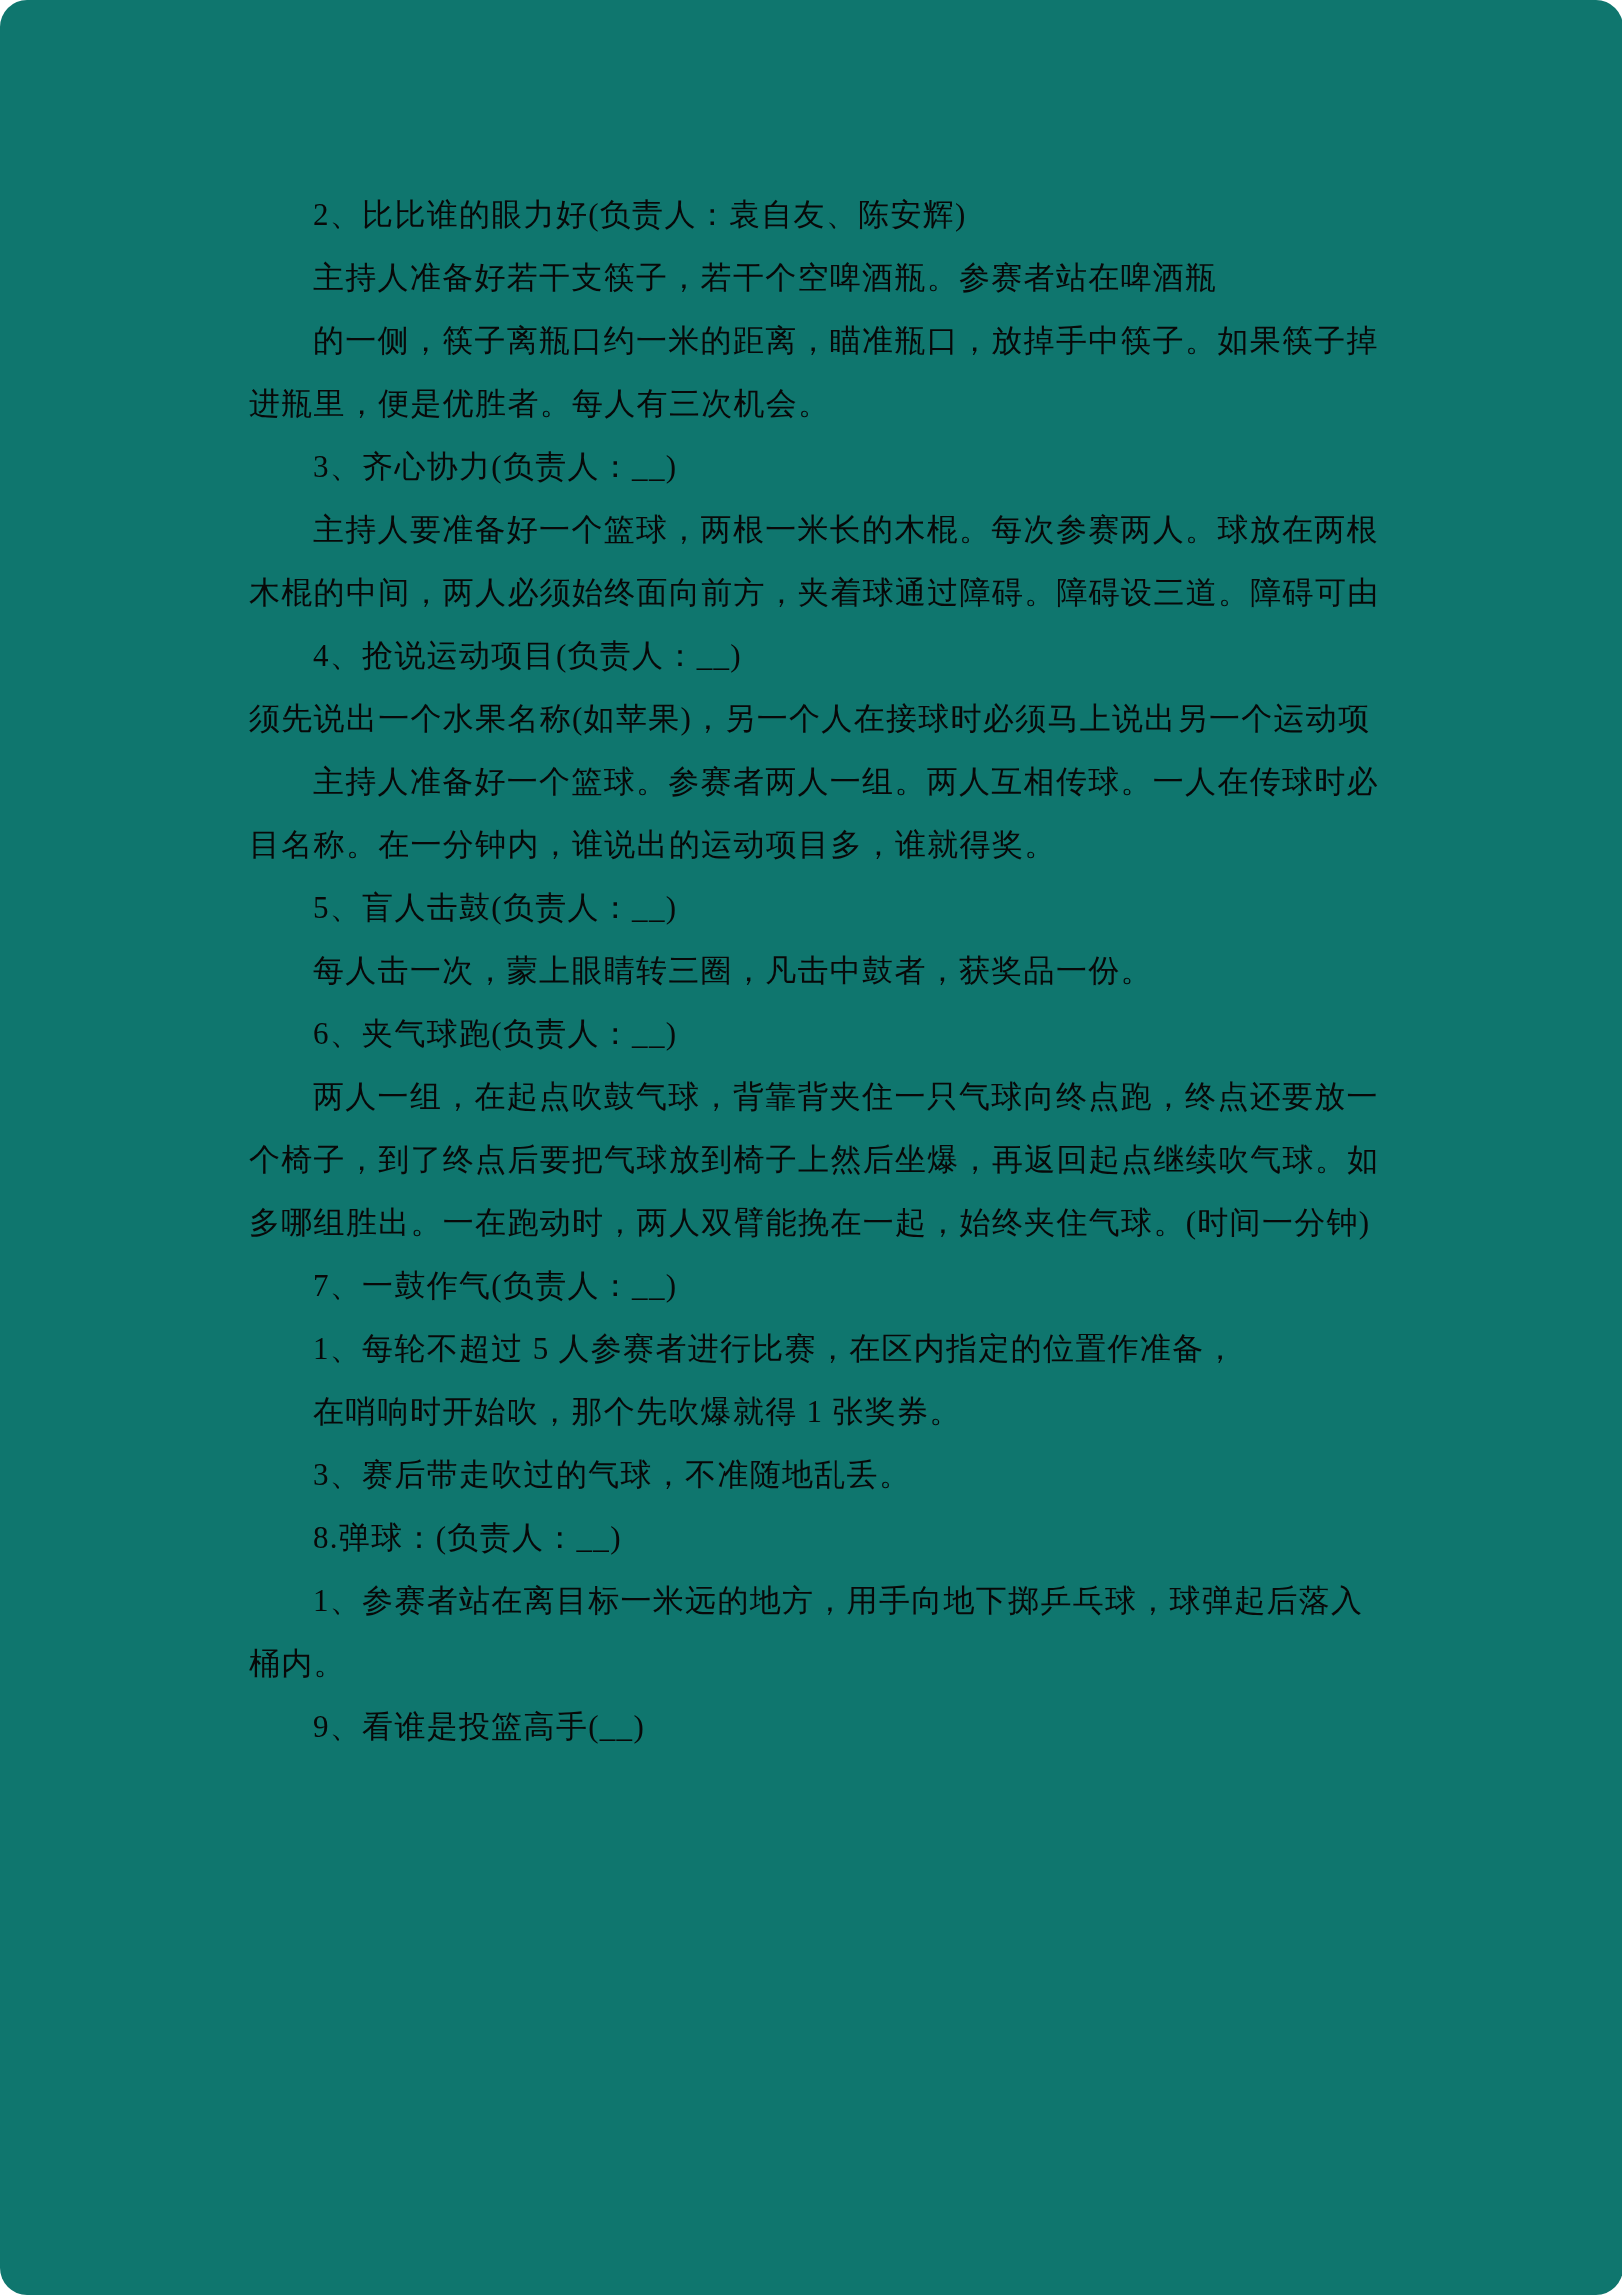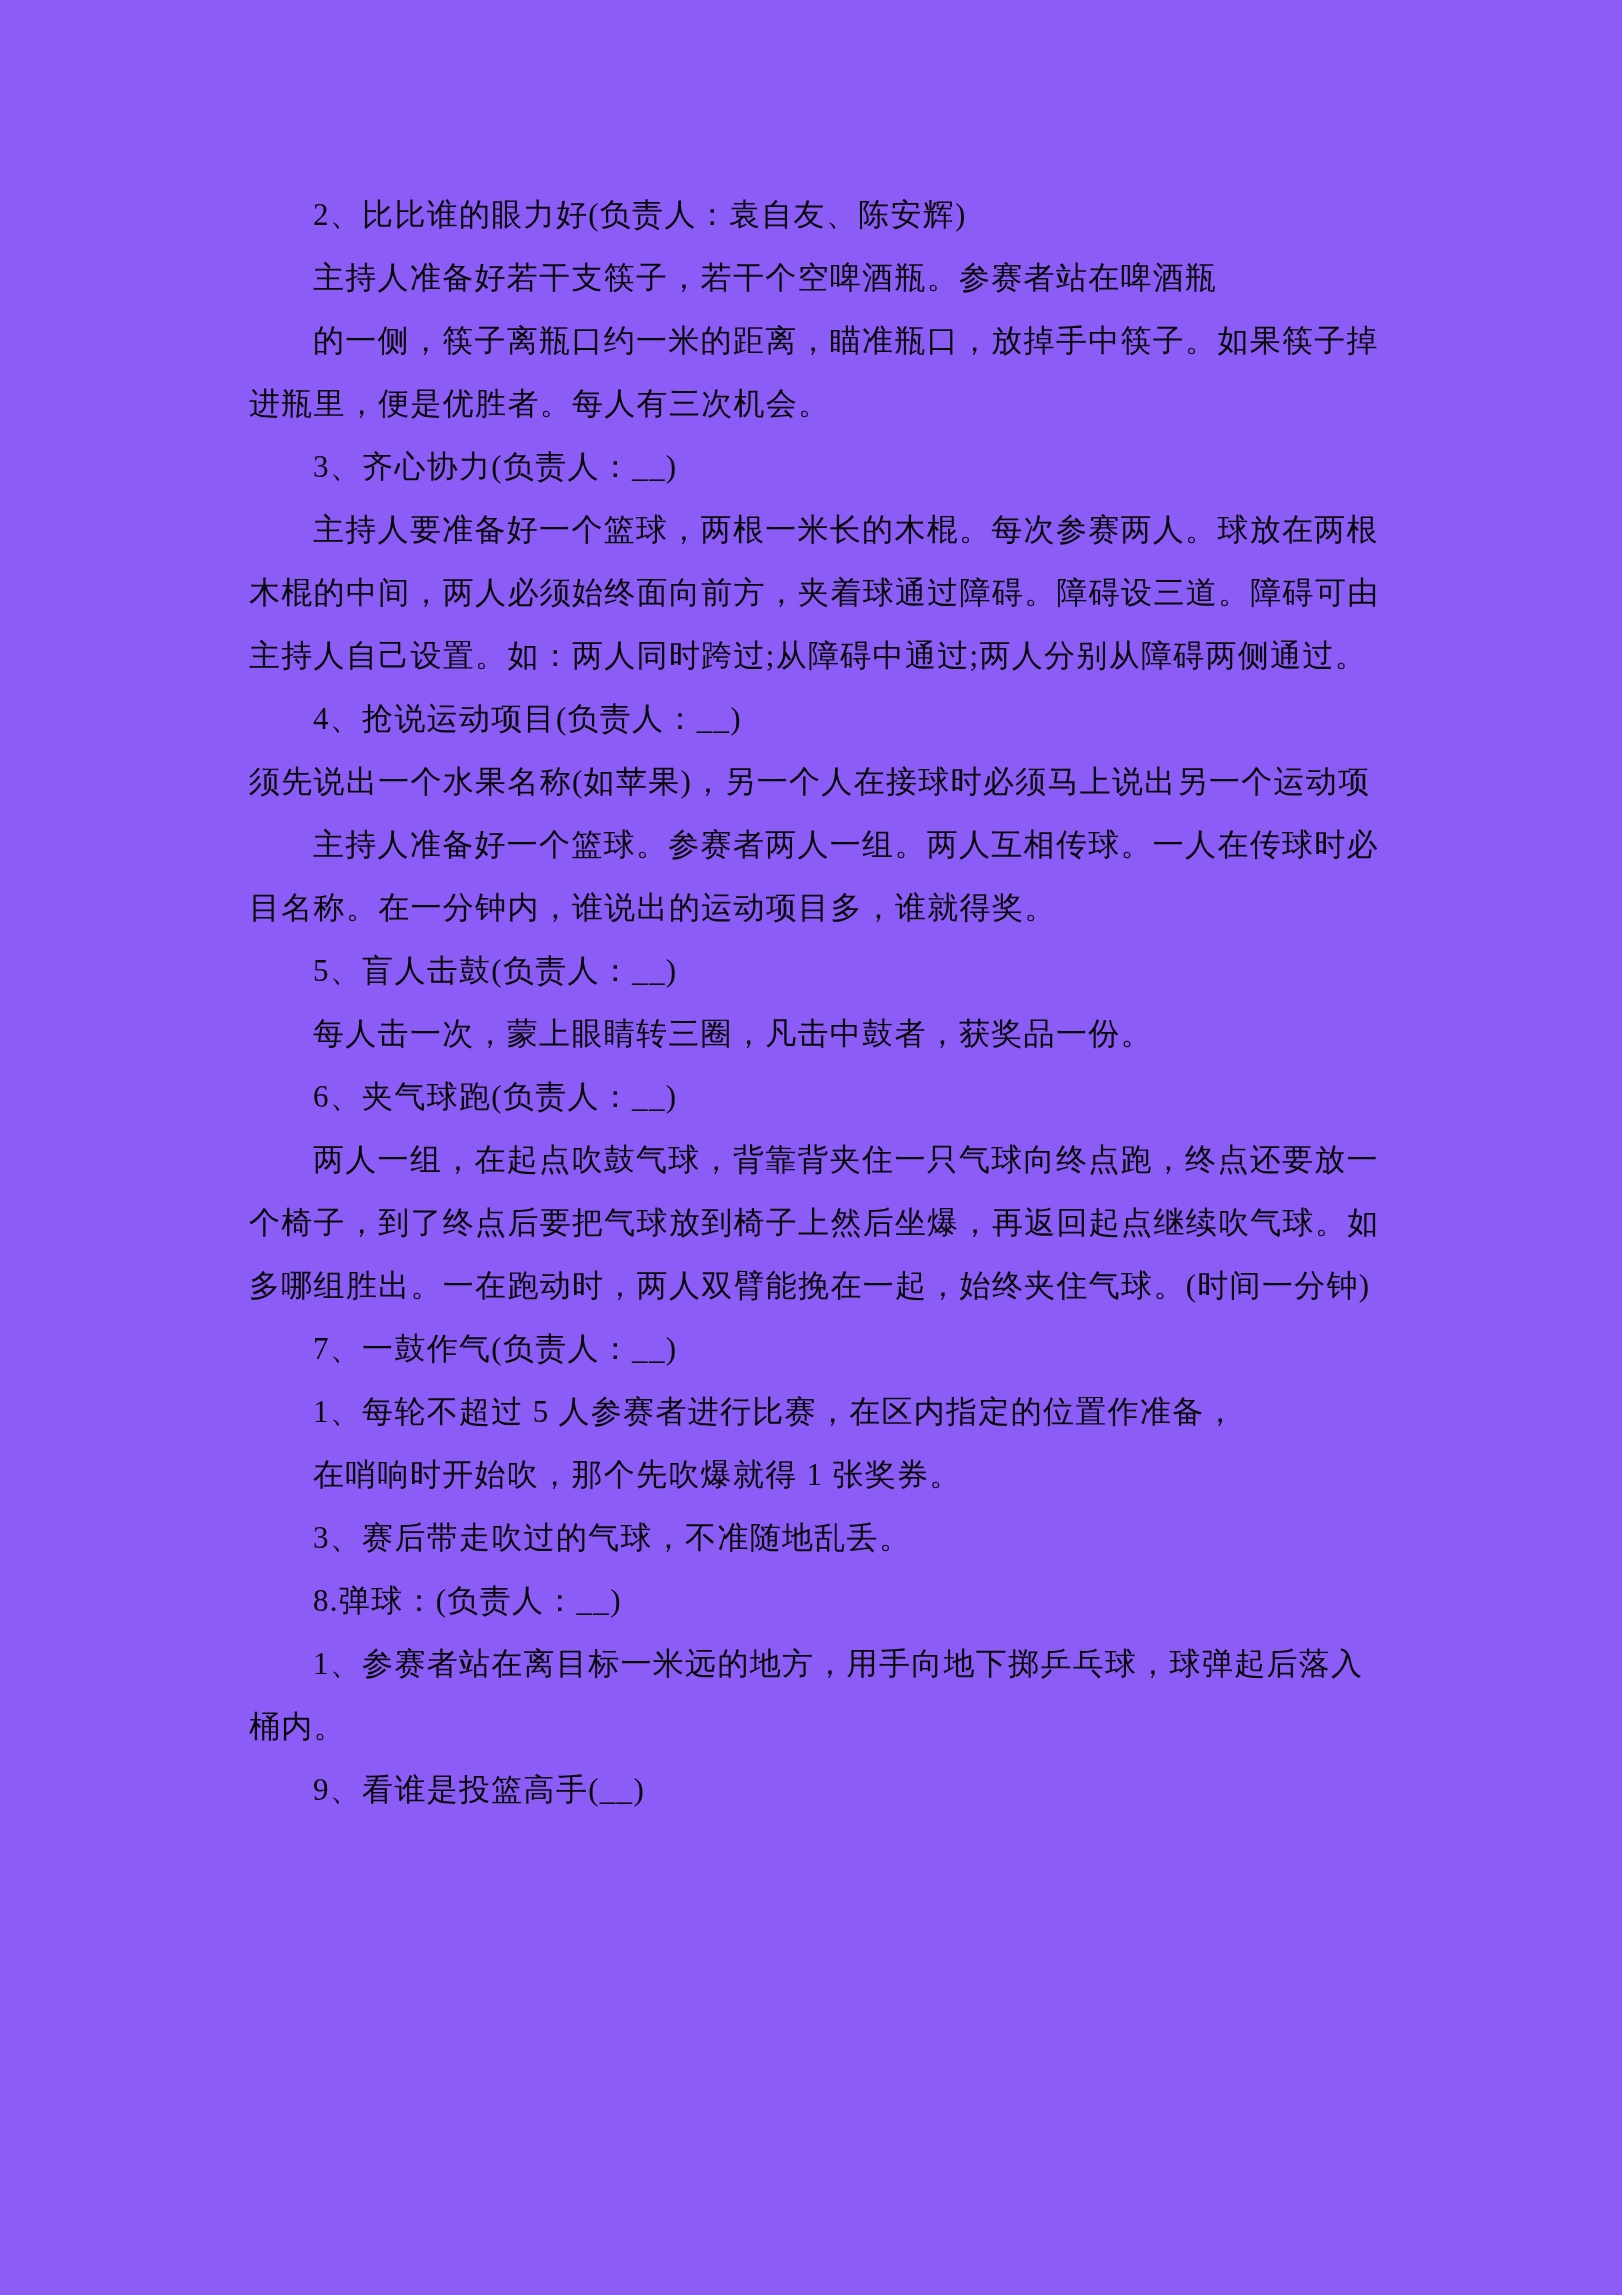--- a/index.html
+++ b/index.html
@@ -4,24 +4,25 @@
 <style>
   html, body {
     margin: 0;
     padding: 0;
     background: #ffffff;
   }
   .page {
     position: relative;
     width: 1623px;
     height: 2295px;
-    background: #8b5cf6;
+    background: #0f766e;
     overflow: hidden;
     font-family: "Liberation Serif", "DejaVu Serif", serif;
     color: #080808;
+    border-radius: 27px;
   }
   .text-block {
     position: absolute;
     left: 249px;
     top: 183px;
     width: 1158px;
   }
   .line {
     font-size: 31px;
     line-height: 63px;
@@ -38,21 +39,20 @@
 
 <div class="page">
   <div class="text-block" id="text-block">
       <div class="line indent">2、比比谁的眼力好(负责人：袁自友、陈安辉)</div>
       <div class="line indent">主持人准备好若干支筷子，若干个空啤酒瓶。参赛者站在啤酒瓶</div>
       <div class="line indent">的一侧，筷子离瓶口约一米的距离，瞄准瓶口，放掉手中筷子。如果筷子掉</div>
       <div class="line">进瓶里，便是优胜者。每人有三次机会。</div>
       <div class="line indent">3、齐心协力(负责人：__)</div>
       <div class="line indent">主持人要准备好一个篮球，两根一米长的木棍。每次参赛两人。球放在两根</div>
       <div class="line">木棍的中间，两人必须始终面向前方，夹着球通过障碍。障碍设三道。障碍可由</div>
-      <div class="line">主持人自己设置。如：两人同时跨过;从障碍中通过;两人分别从障碍两侧通过。</div>
       <div class="line indent">4、抢说运动项目(负责人：__)</div>
       <div class="line">须先说出一个水果名称(如苹果)，另一个人在接球时必须马上说出另一个运动项</div>
       <div class="line indent">主持人准备好一个篮球。参赛者两人一组。两人互相传球。一人在传球时必</div>
       <div class="line">目名称。在一分钟内，谁说出的运动项目多，谁就得奖。</div>
       <div class="line indent">5、盲人击鼓(负责人：__)</div>
       <div class="line indent">每人击一次，蒙上眼睛转三圈，凡击中鼓者，获奖品一份。</div>
       <div class="line indent">6、夹气球跑(负责人：__)</div>
       <div class="line indent">两人一组，在起点吹鼓气球，背靠背夹住一只气球向终点跑，终点还要放一</div>
       <div class="line">个椅子，到了终点后要把气球放到椅子上然后坐爆，再返回起点继续吹气球。如</div>
       <div class="line">多哪组胜出。一在跑动时，两人双臂能挽在一起，始终夹住气球。(时间一分钟)</div>

